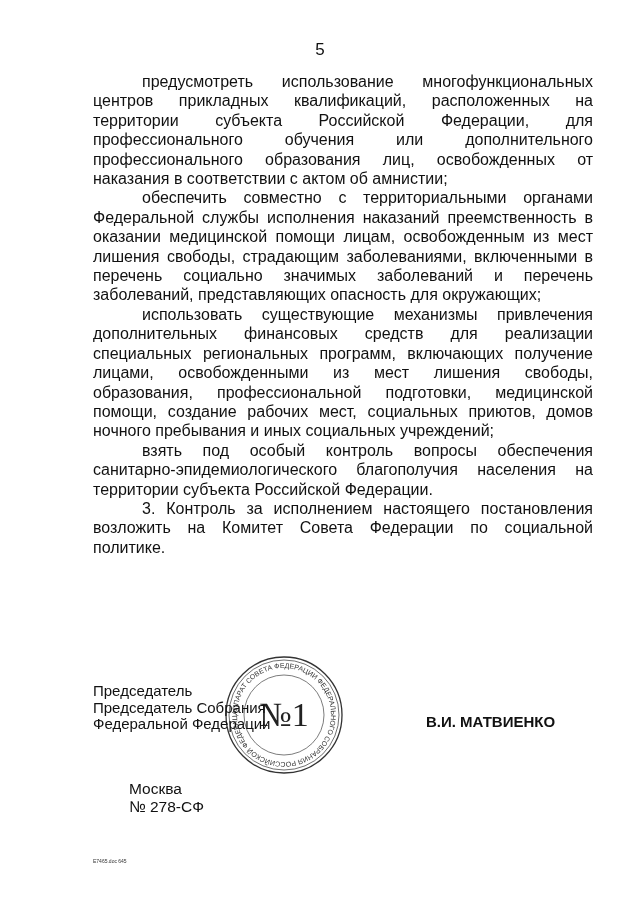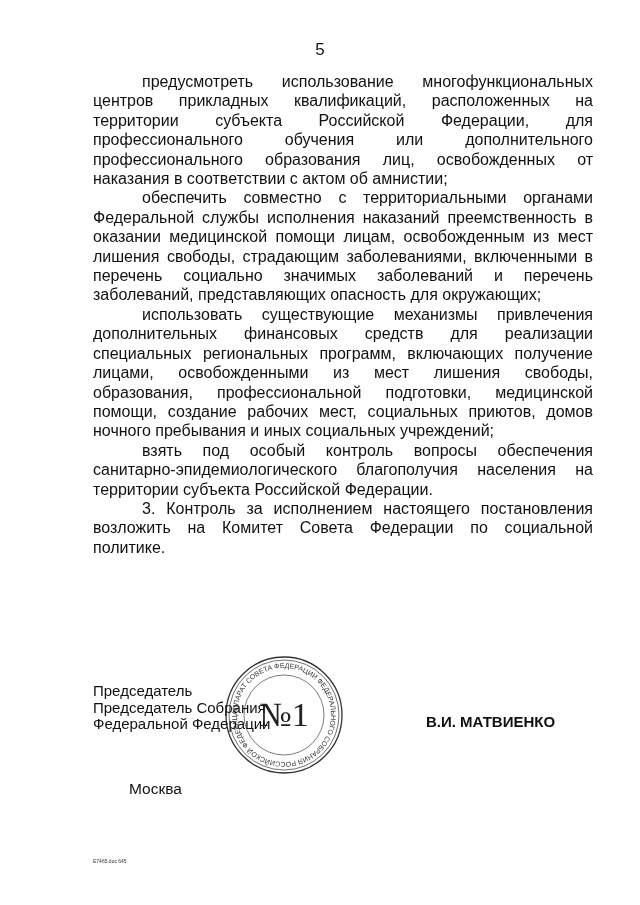--- a/index.html
+++ b/index.html
@@ -49,15 +49,16 @@
 <div class="signer">
   <div>Председатель</div>
   <div>Председатель Собрания</div>
   <div>Федеральной Федерации</div>
 </div>
 
 <div class="sig-name">В.И. МАТВИЕНКО</div>
 
 <div class="place">
   <div>Москва</div>
+  <div>№ 278-СФ</div>
 </div>
 
 <div class="code">Е7465.doc 645</div>
 
 </body></html>

